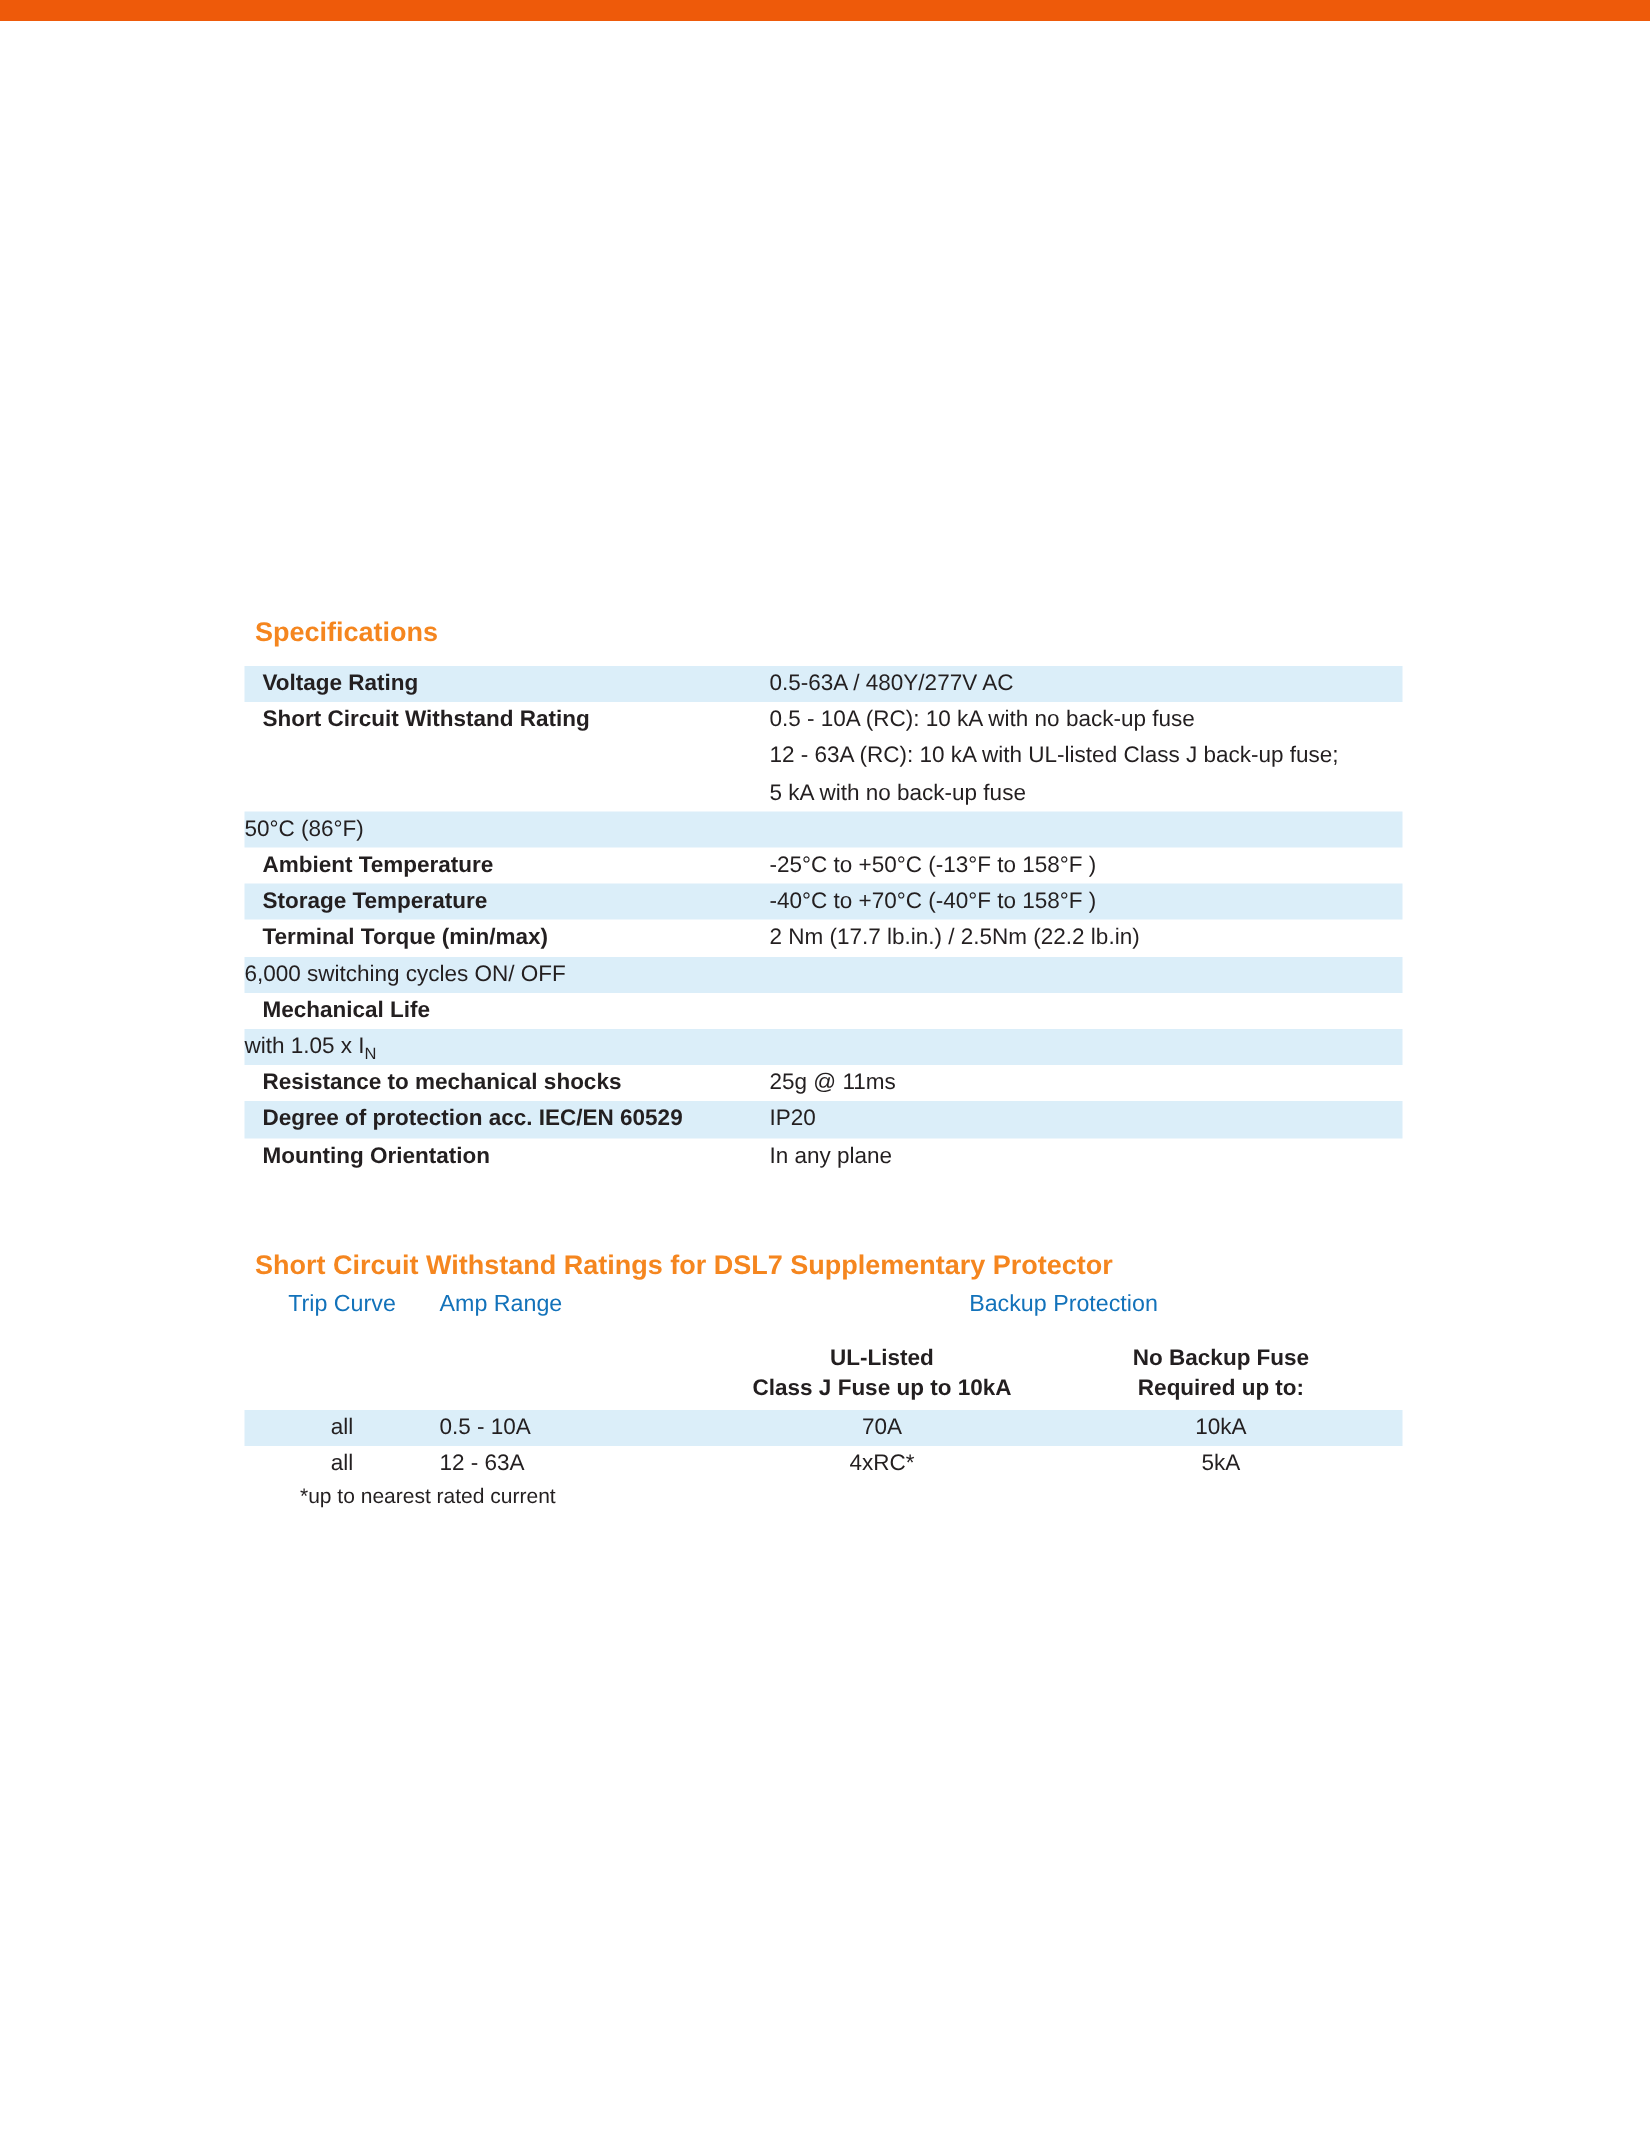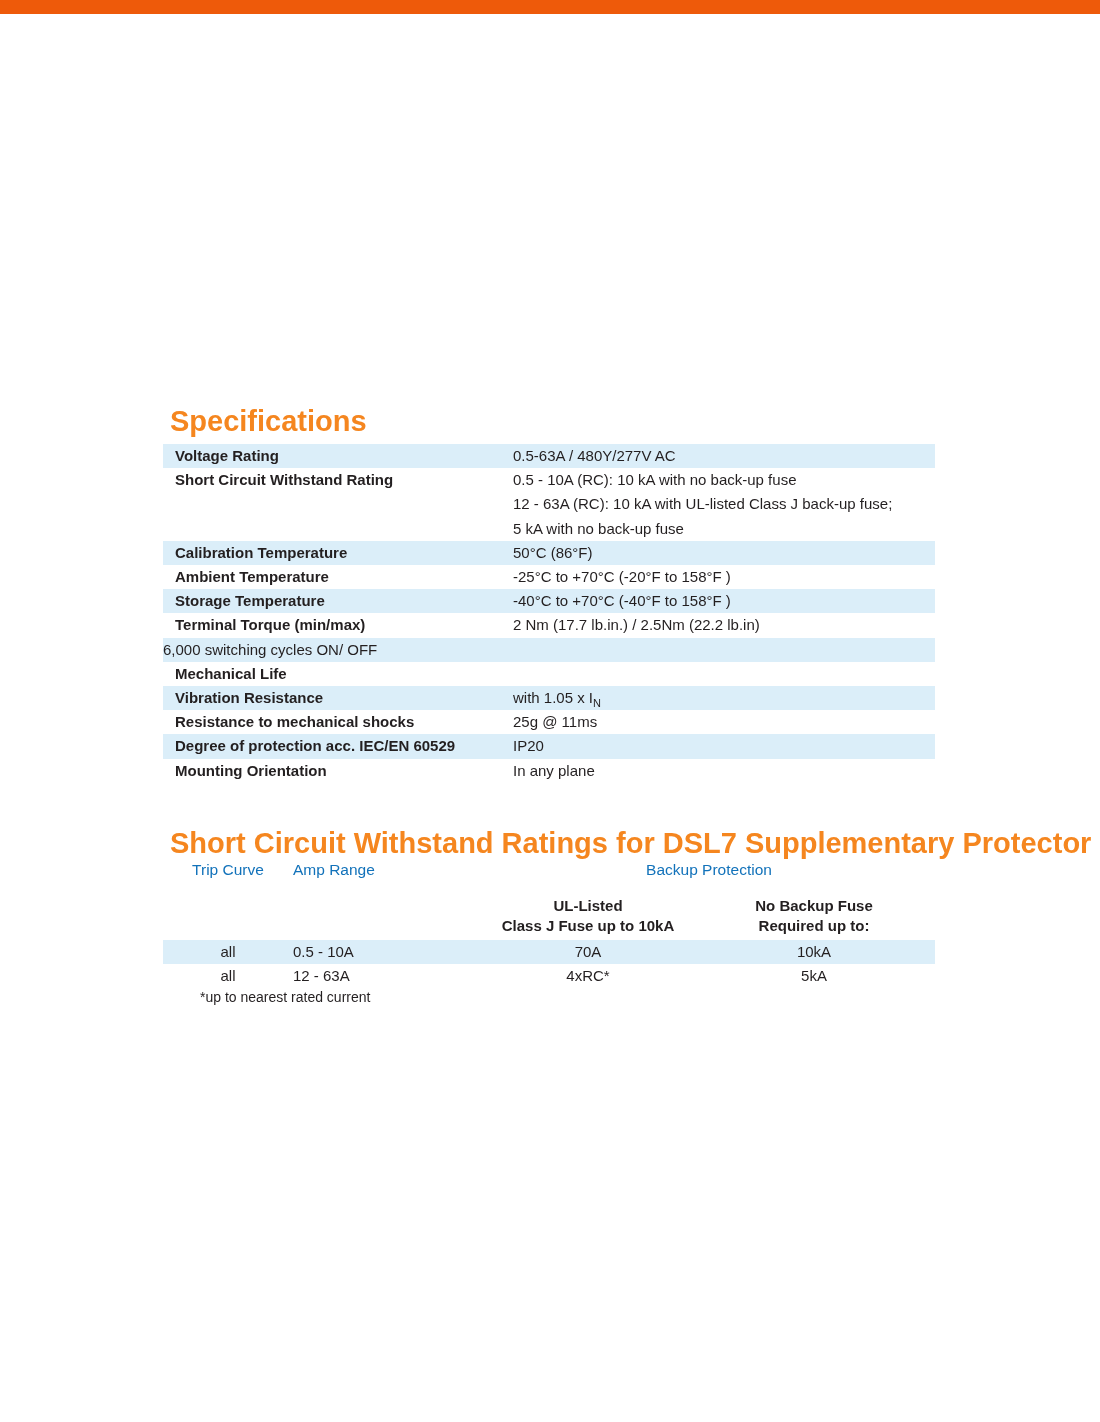--- a/index.html
+++ b/index.html
@@ -22,21 +22,21 @@
   }
   .top-bar {
     position: absolute;
     left: 0; top: 0;
     width: 1100px; height: 14px;
     background: var(--top-bar);
   }
   .section-title {
     position: absolute;
     margin: 0;
-    font-size: 29px;
+    font-size: 18px;
     font-weight: bold;
     color: var(--accent);
     white-space: nowrap;
     line-height: 26px;
   }
   .spec-title { left: 170px; top: 408px; }
   .ratings-title { left: 170px; top: 830px; }
 
   .spec-table {
     position: absolute;
@@ -107,29 +107,28 @@
       </div>
       <div class="spec-row">
         <div class="spec-label">Short Circuit Withstand Rating</div>
         <div class="spec-value">
           <div>0.5 - 10A (RC): 10 kA with no back-up fuse</div>
           <div>12 - 63A (RC): 10 kA with UL-listed Class J back-up fuse;</div>
           <div>5 kA with no back-up fuse</div>
         </div>
       </div>
       <div class="spec-row shaded">
-        <div class="spec-label">Calibration Temperature</div>
         <div class="spec-value">
           <div>50°C (86°F)</div>
         </div>
       </div>
       <div class="spec-row">
         <div class="spec-label">Ambient Temperature</div>
         <div class="spec-value">
-          <div>-25°C to +70°C (-20°F to 158°F )</div>
+          <div>-25°C to +50°C (-13°F to 158°F )</div>
         </div>
       </div>
       <div class="spec-row shaded">
         <div class="spec-label">Storage Temperature</div>
         <div class="spec-value">
           <div>-40°C to +70°C (-40°F to 158°F )</div>
         </div>
       </div>
       <div class="spec-row">
         <div class="spec-label">Terminal Torque (min/max)</div>
@@ -139,21 +138,20 @@
       </div>
       <div class="spec-row shaded">
         <div class="spec-value">
           <div>6,000 switching cycles ON/ OFF</div>
         </div>
       </div>
       <div class="spec-row">
         <div class="spec-label">Mechanical Life</div>
       </div>
       <div class="spec-row shaded">
-        <div class="spec-label">Vibration Resistance</div>
         <div class="spec-value">
           <div>with 1.05 x I<sub>N</sub></div>
         </div>
       </div>
       <div class="spec-row">
         <div class="spec-label">Resistance to mechanical shocks</div>
         <div class="spec-value">
           <div>25g @ 11ms</div>
         </div>
       </div>

